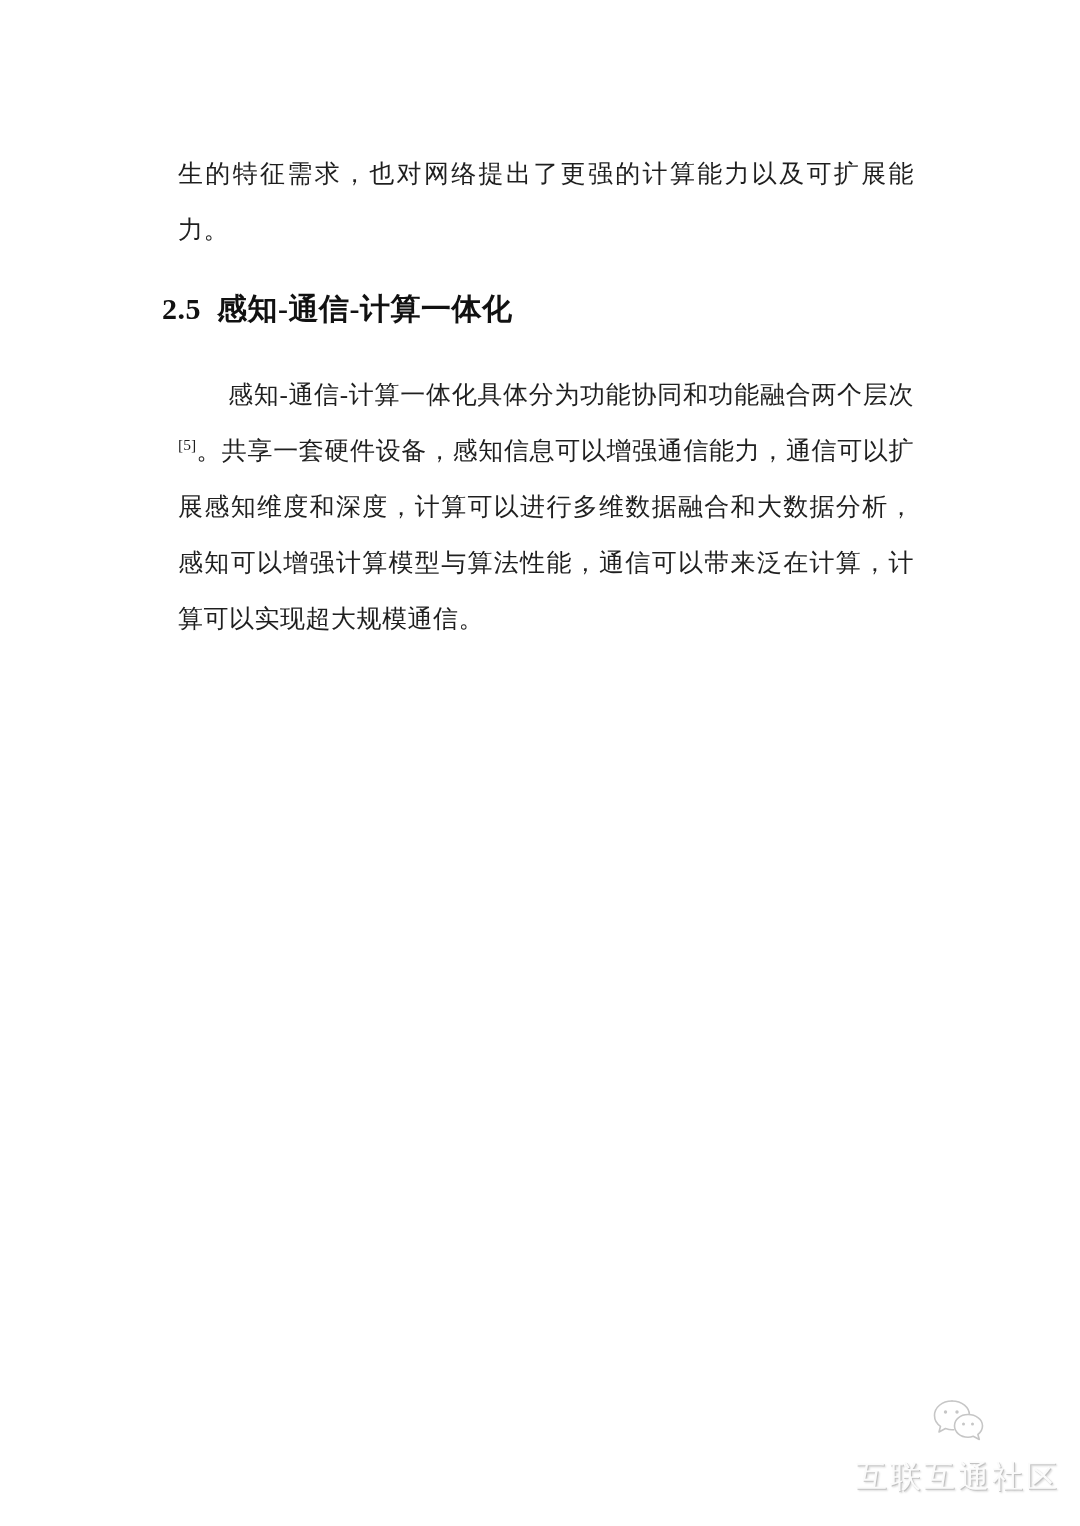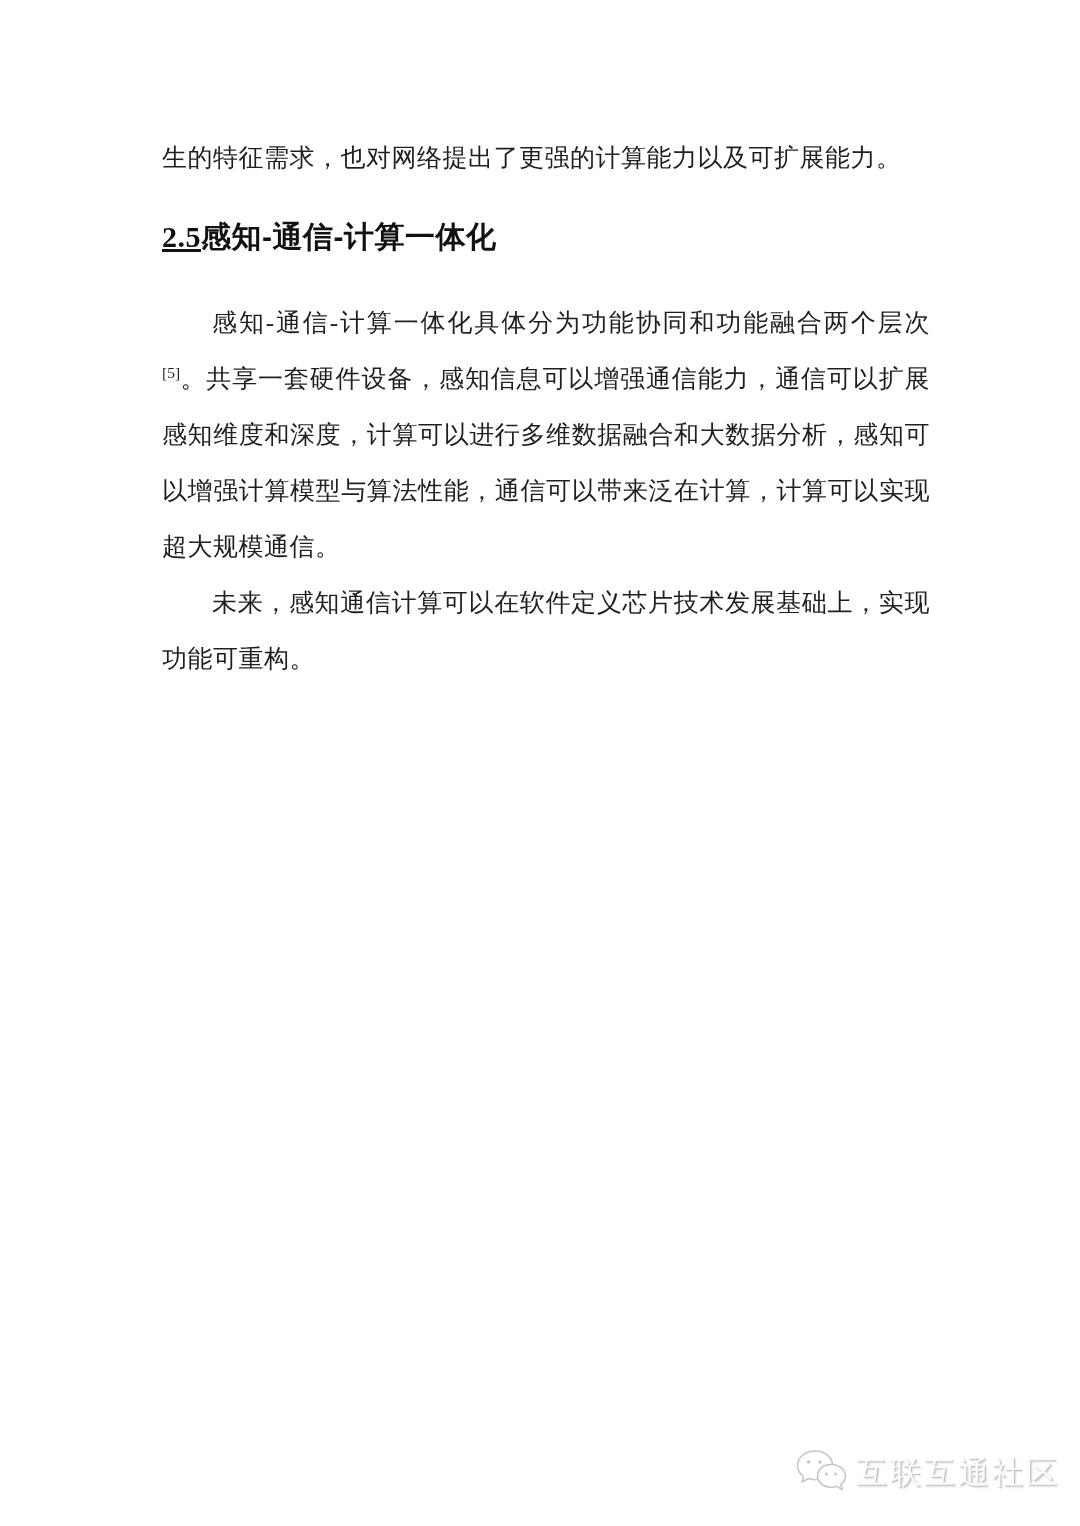--- a/index.html
+++ b/index.html
@@ -16,62 +16,63 @@
     font-family: "Liberation Serif", "DejaVu Serif", serif;
   }
   .content {
     position: absolute;
     left: 162px;
     top: 130px;
     width: 768px;
     color: #1f1f1f;
   }
   p.body {
-    margin: 0;
+    margin: 16px;
     font-size: 25px;
     line-height: 56px;
     text-align: justify;
     letter-spacing: 0.5px;
     font-family: "Liberation Serif", "DejaVu Serif", serif;
   }
   p.body.indent {
     text-indent: 2em;
   }
   h2.section-heading {
     margin: 29px 0 0 0;
     padding: 0;
     font-size: 30px;
     line-height: 44px;
     font-weight: bold;
     color: #111111;
     letter-spacing: 0.5px;
   }
   h2.section-heading .sec-num {
     font-family: "Liberation Serif", "DejaVu Serif", serif;
-    text-decoration: underline;
+    margin-right: 16px;
   }
   h2.section-heading .sec-title {
-    font-family: Liberation Sans, sans-serif;
+    font-family: Liberation Serif, serif;
   }
   h2.section-heading + p.body {
     margin-top: 36px;
   }
   sup.ref {
     font-size: 0.62em;
     line-height: 0;
     vertical-align: super;
     letter-spacing: 0;
   }
   .watermark {
     position: absolute;
     right: 20px;
     bottom: 28px;
     display: flex;
     align-items: center;
     gap: 8px;
+    flex-direction: column;
   }
   .watermark .wm-text {
     font-size: 31px;
     letter-spacing: 3px;
     font-family: "Liberation Sans", "DejaVu Sans", sans-serif;
     color: #fbfbfb;
     text-shadow: 1px 1px 0 #c2c2c2, 2px 2px 2px #d9d9d9;
     white-space: nowrap;
   }
   .watermark svg {
@@ -88,21 +89,20 @@
     <p class="body">生的特征需求，也对网络提出了更强的计算能力以及可扩展能力。</p>
 
     <h2 class="section-heading">
       <span class="sec-num">2.5</span><span class="sec-title">感知-通信-计算一体化</span>
     </h2>
 
 
     <p class="body indent"><span>感知-通信-计算一体化具体分为功能协同和功能融合两个层次</span><sup class="ref">[5]</sup><span>。共享一套硬件设备，感知信息可以增强通信能力，通信可以扩展感知维度和深度，计算可以进行多维数据融合和大数据分析，感知可以增强计算模型与算法性能，通信可以带来泛在计算，计算可以实现超大规模通信。</span></p>
 
 
-    <p class="body indent">未来，感知通信计算可以在软件定义芯片技术发展基础上，实现功能可重构。</p>
 
   </div>
 
   <div class="watermark">
     <span>
       <svg width="54" height="50" viewBox="0 0 54 50">
 
         <path d="M21 3 C11 3 3.5 9.5 3.5 17.5 C3.5 22 5.8 25.8 9.5 28.3 L8 34 L14.5 30.5 C16.5 31.2 18.7 31.8 21 31.8 C21.6 31.8 22.2 31.8 22.8 31.7" fill="#ffffff" stroke="#c6c6c6" stroke-width="1.6" stroke-linecap="round" stroke-linejoin="round"></path>
         <path d="M21 3 C31 3 38.5 9.5 38.5 17.2" fill="none" stroke="#c6c6c6" stroke-width="1.6" stroke-linecap="round"></path>
         <circle cx="14.5" cy="14" r="1.7" fill="#c6c6c6"></circle>

